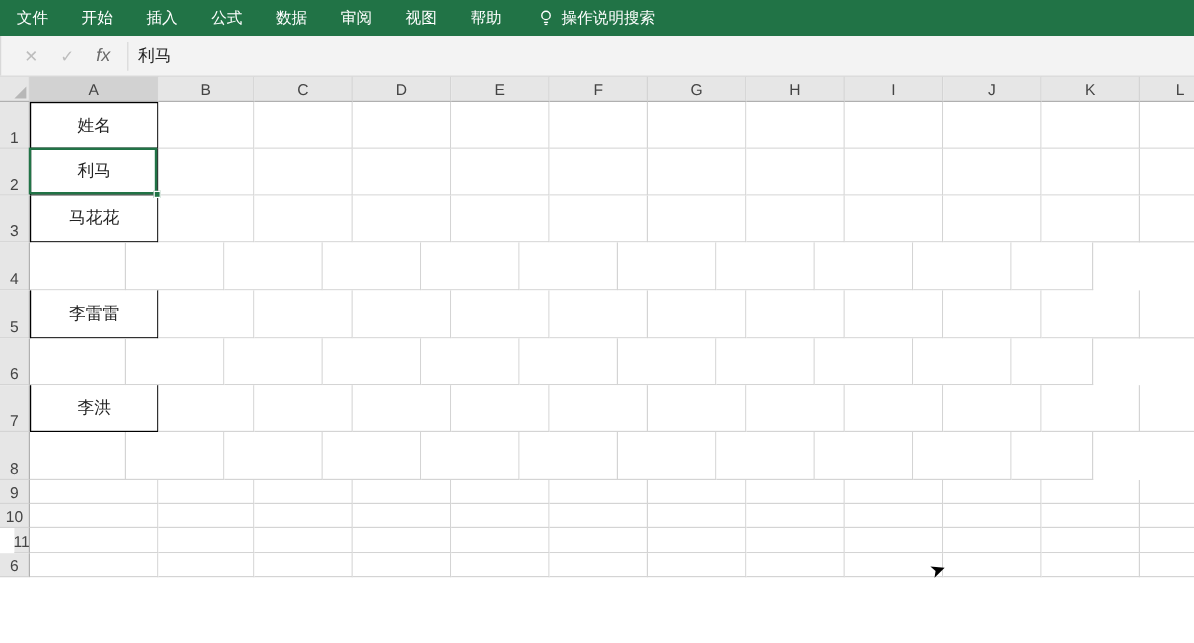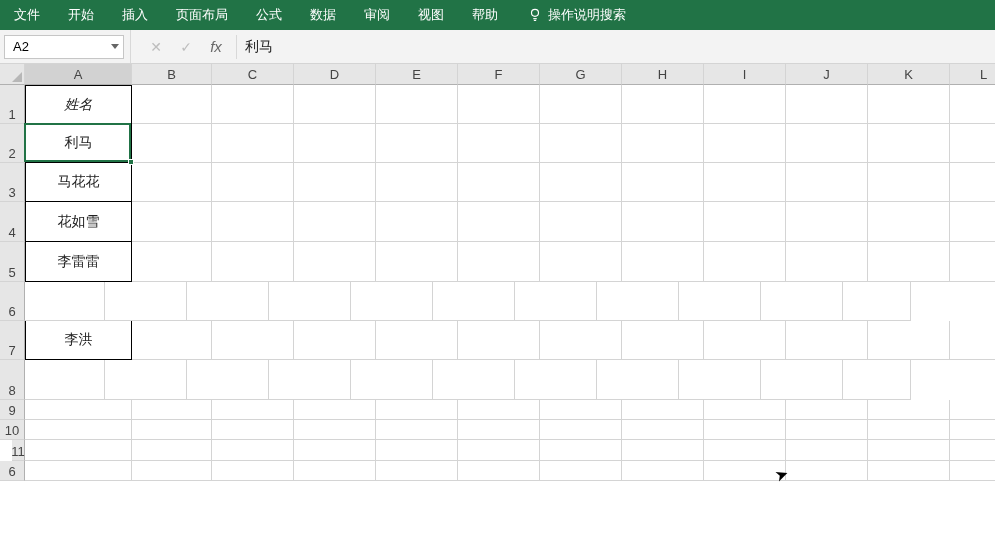--- a/index.html
+++ b/index.html
@@ -37,21 +37,21 @@
   
   .row-headers { position: absolute; left: 0; top: 21px; width: 25px; }
   .row-h { background: #e6e6e6; border-right: 1px solid #b0b0b0; border-bottom: 1px solid #d4d4d4; font-size: 13px; color: #444; display: flex; align-items: flex-end; justify-content: center; padding-bottom: 1px; }
 
   
   .cells { position: absolute; left: 25px; top: 21px; }
   .row { display: flex; }
   .cell { border-right: 1px solid #d4d4d4; border-bottom: 1px solid #d4d4d4; background: #fff; font-size: 14px; color: #222; display: flex; align-items: center; justify-content: center; padding: 0 4px; overflow: hidden; white-space: nowrap; }
 
   
-  .b-top { border-top: 1.5px solid #000 !important; font-style: italic; }
+  .b-top { border-top: 1.5px solid #000 !important; }
   .b-bottom { border-bottom: 1.5px solid #000 !important; }
   .b-left { border-left: 1.5px solid #000 !important; }
   .b-right { border-right: 1.5px solid #000 !important; }
 
   
   .active-outline { position: absolute; border: 2px solid #217346; pointer-events: none; }
   .active-fill { position: absolute; width: 6px; height: 6px; background: #217346; border: 1px solid #fff; pointer-events: none; }
 
   
   .cursor { position: absolute; pointer-events: none; font-size: 16px; color: #000; transform: rotate(-20deg); }
@@ -61,23 +61,20 @@
 
 <div class="ribbon">
   <div class="ribbon-tab">
       <span>文件</span>
     </div>
   <div class="ribbon-tab">
       <span>开始</span>
     </div>
   <div class="ribbon-tab">
       <span>插入</span>
-    </div>
-  <div class="ribbon-tab">
-      <span>页面布局</span>
     </div>
   <div class="ribbon-tab">
       <span>公式</span>
     </div>
   <div class="ribbon-tab">
       <span>数据</span>
     </div>
   <div class="ribbon-tab">
       <span>审阅</span>
     </div>
@@ -93,24 +90,20 @@
           <circle cx="12" cy="10" r="6"></circle>
           <line x1="9" y1="20" x2="15" y2="20"></line>
           <line x1="10" y1="23" x2="14" y2="23"></line>
         </svg>
     </span>
     <span>操作说明搜索</span>
   </div>
 </div>
 
 <div class="fbar">
-  <div class="name-box-wrap">
-    <span>A2</span>
-    <span class="dd"></span>
-  </div>
   <div class="fbar-sep"></div>
   <div class="fbar-btns">
     <div class="fbar-btn">
         <span>✕</span>
       </div>
     <div class="fbar-btn">
         <span>✓</span>
       </div>
     <div class="fbar-btn fx">
         <span>fx</span>
@@ -189,21 +182,20 @@
         <div class="cell" style="width: 82px; height: 39px;"></div>
         <div class="cell" style="width: 82px; height: 39px;"></div>
         <div class="cell" style="width: 82px; height: 39px;"></div>
         <div class="cell" style="width: 82px; height: 39px;"></div>
         <div class="cell" style="width: 82px; height: 39px;"></div>
         <div class="cell" style="width: 82px; height: 39px;"></div>
         <div class="cell" style="width: 82px; height: 39px;"></div>
         <div class="cell" style="width: 68px; height: 39px;"></div>
       </div>
       <div class="row">
-        <div class="cell b-left b-right b-bottom" style="width: 107px; height: 40px;">花如雪</div>
         <div class="cell" style="width: 80px; height: 40px;"></div>
         <div class="cell" style="width: 82px; height: 40px;"></div>
         <div class="cell" style="width: 82px; height: 40px;"></div>
         <div class="cell" style="width: 82px; height: 40px;"></div>
         <div class="cell" style="width: 82px; height: 40px;"></div>
         <div class="cell" style="width: 82px; height: 40px;"></div>
         <div class="cell" style="width: 82px; height: 40px;"></div>
         <div class="cell" style="width: 82px; height: 40px;"></div>
         <div class="cell" style="width: 82px; height: 40px;"></div>
         <div class="cell" style="width: 82px; height: 40px;"></div>

